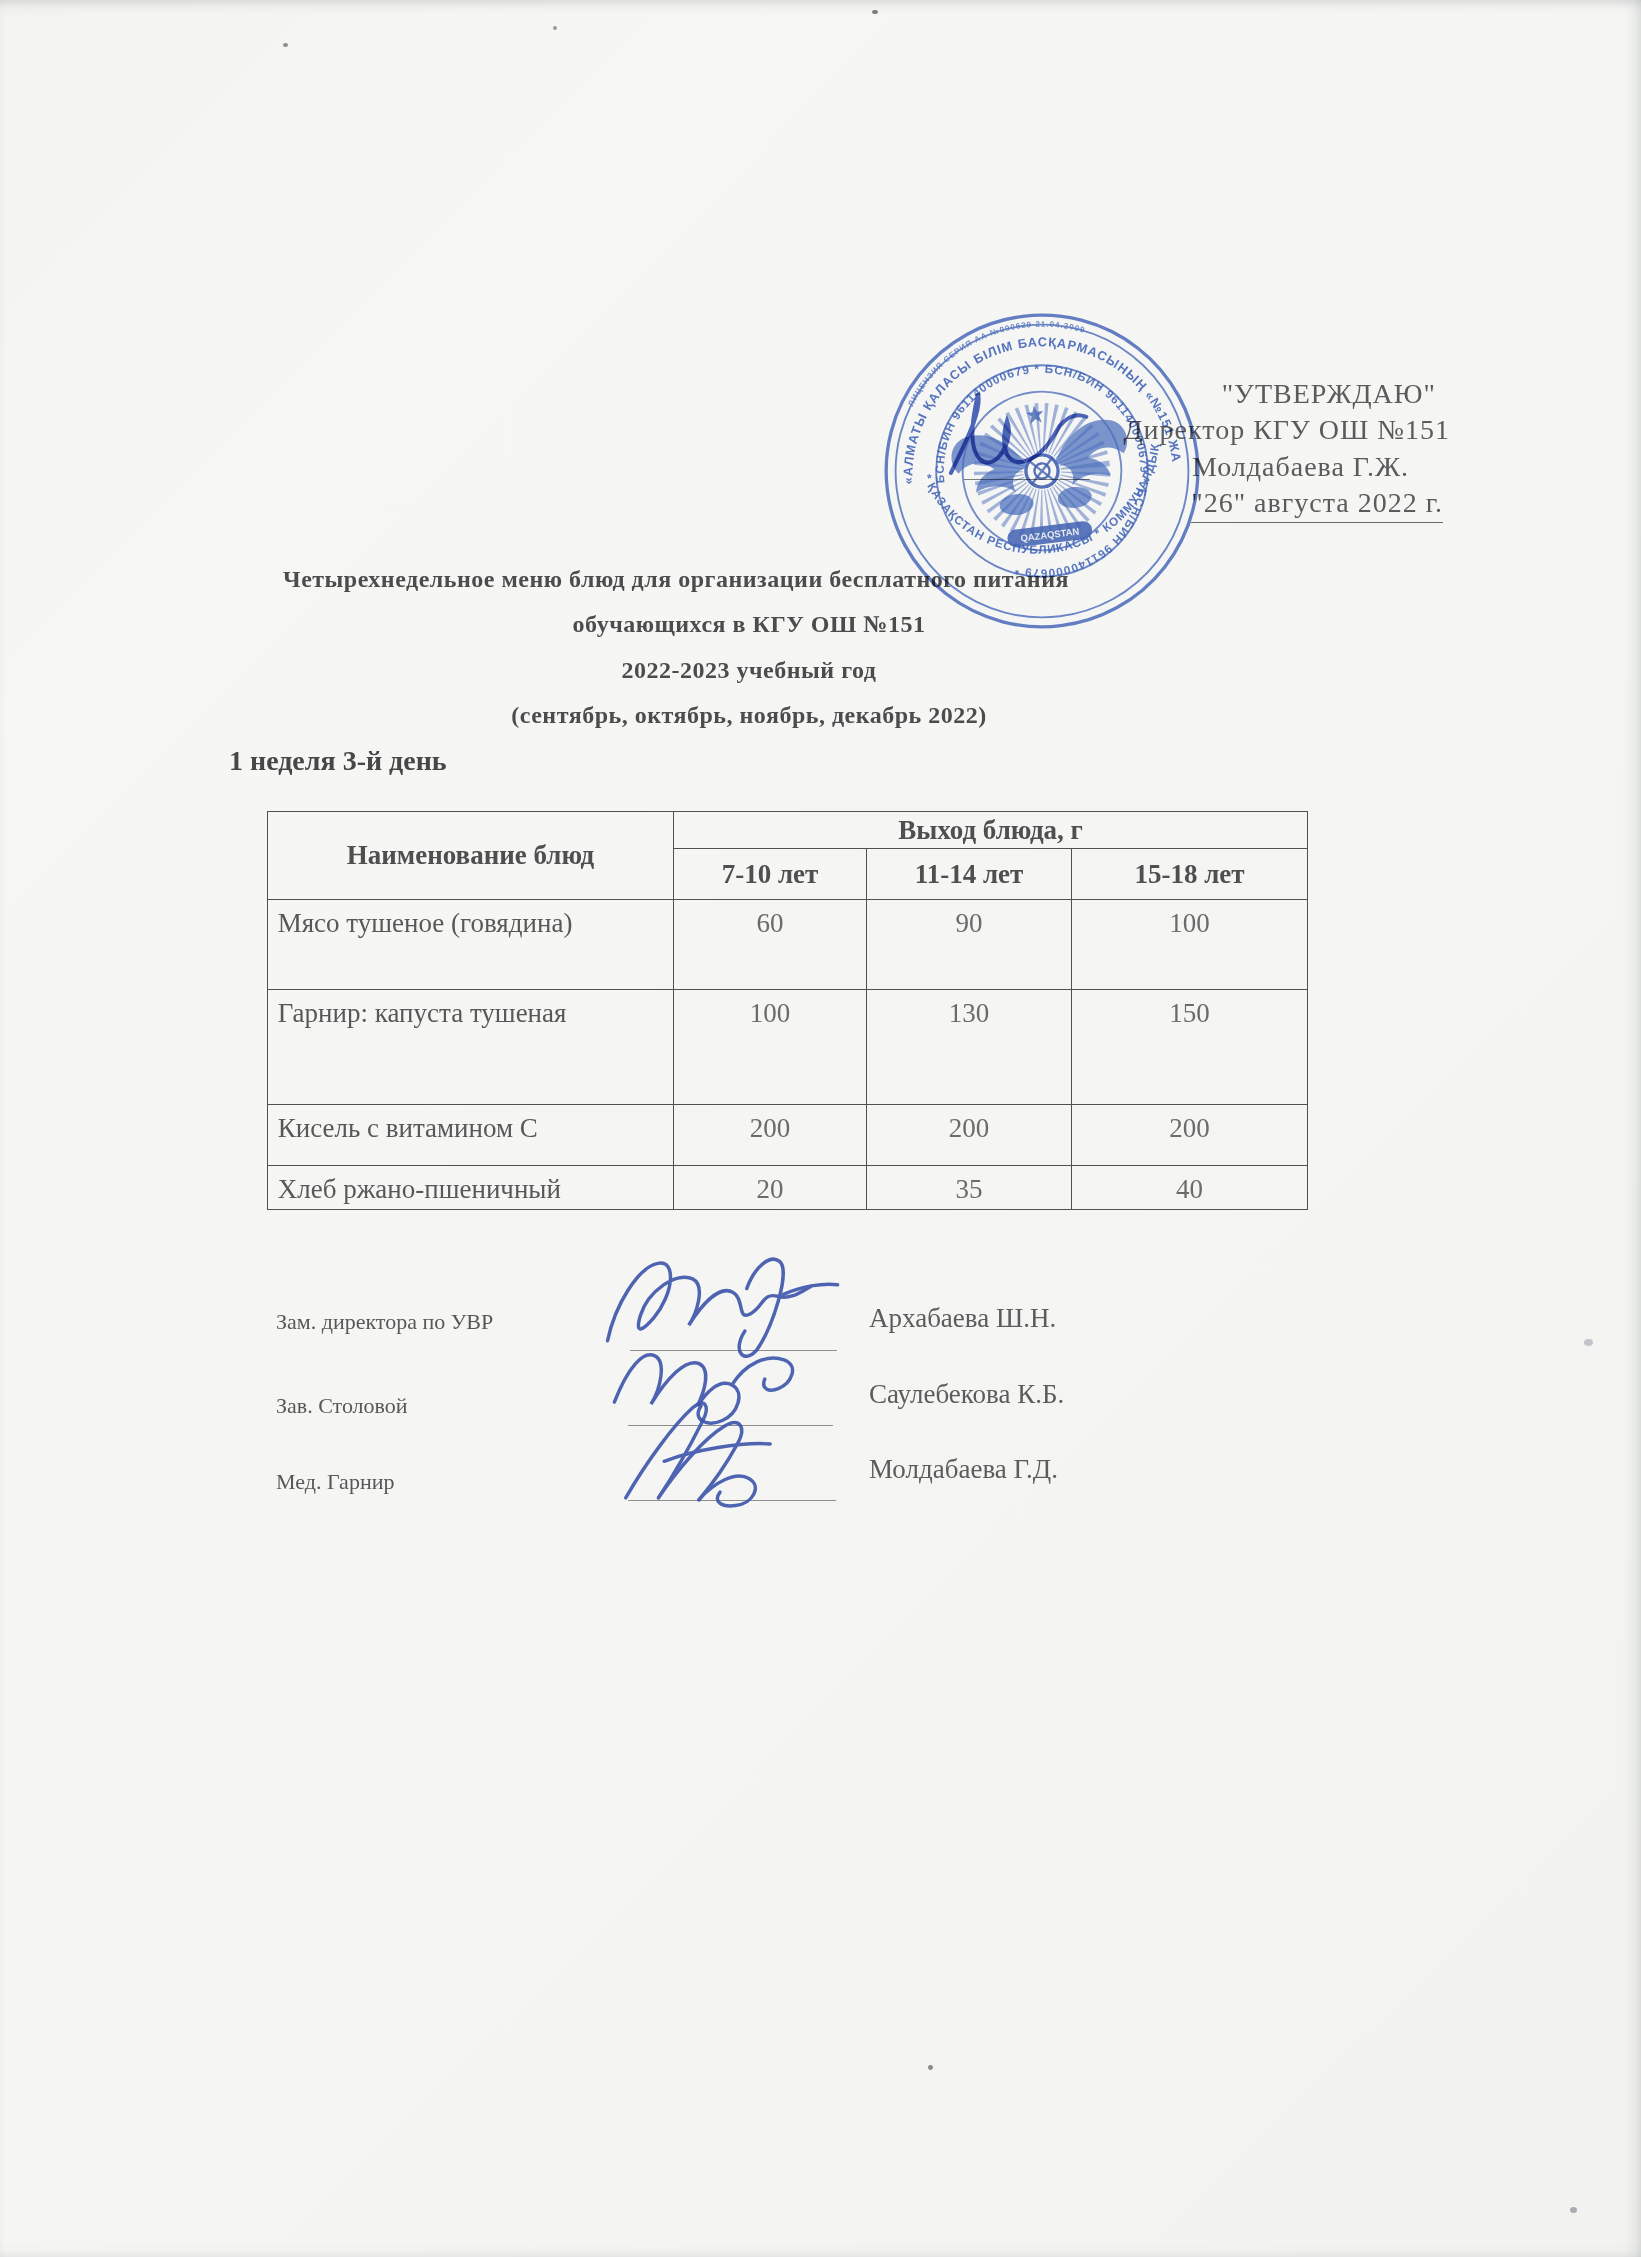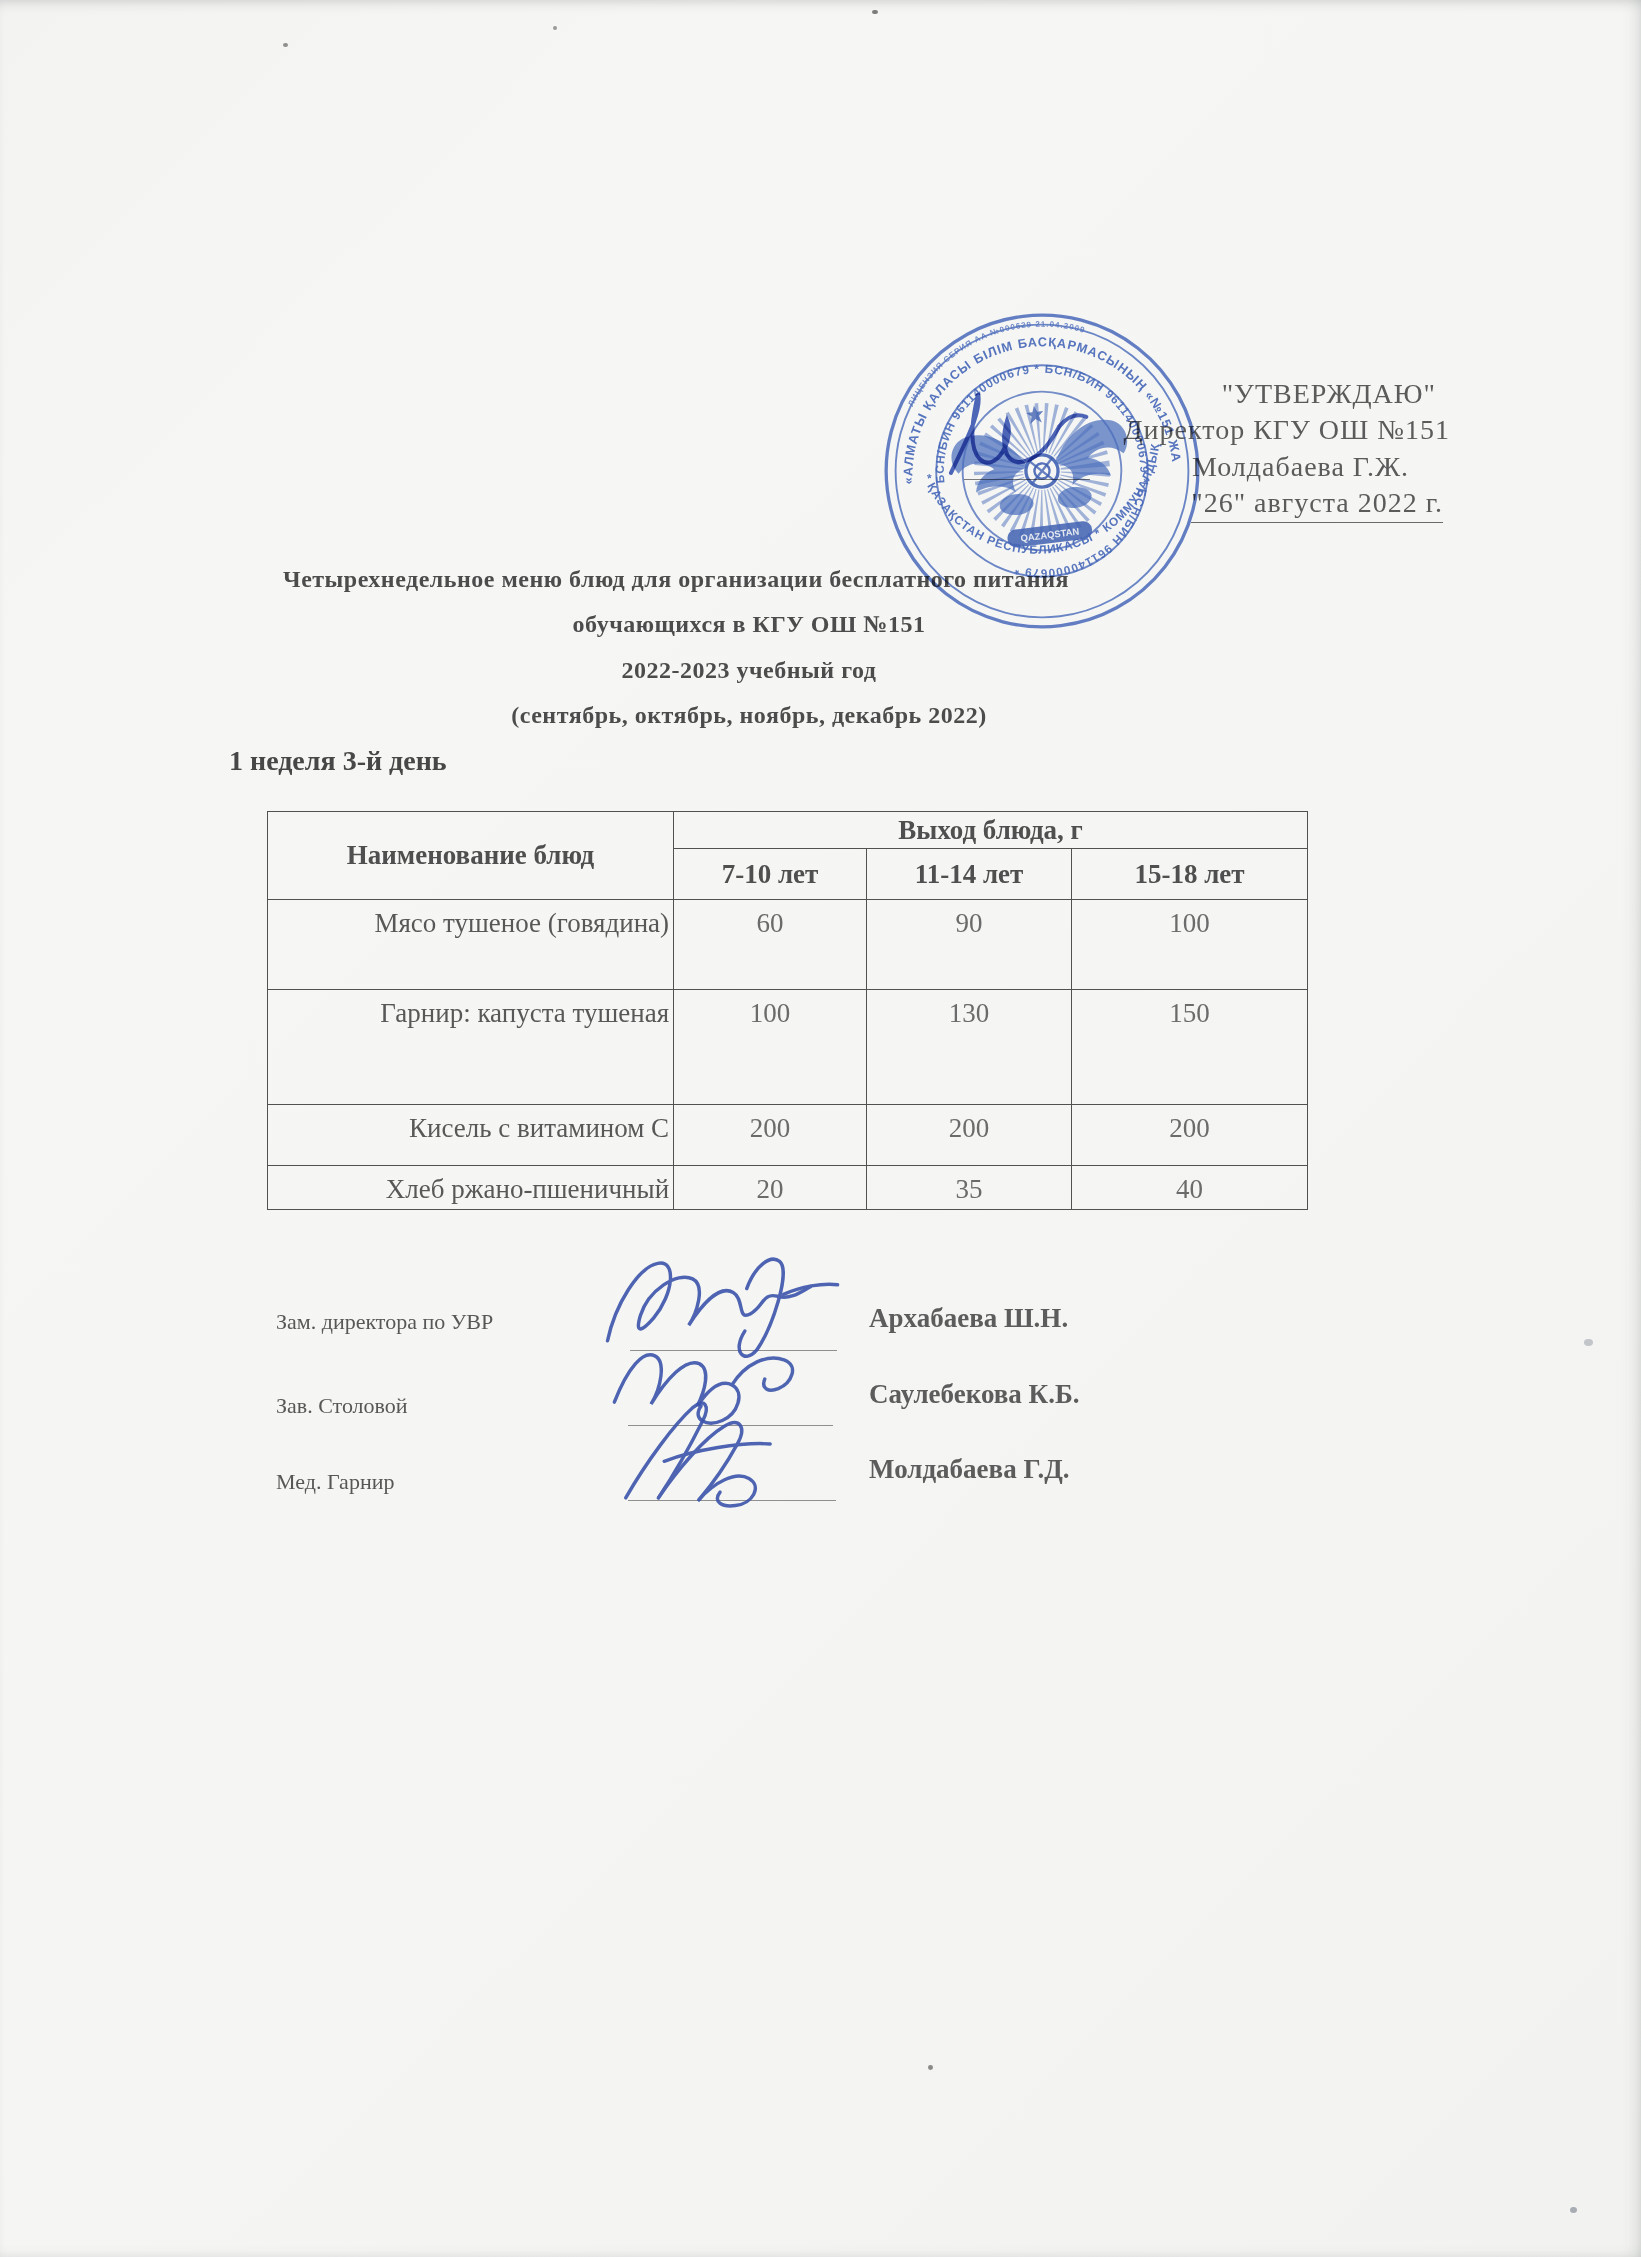--- a/index.html
+++ b/index.html
@@ -18,25 +18,25 @@
   
   .appr{position:absolute;color:#5b5b5b;font-size:28px;letter-spacing:1px;white-space:nowrap;}
   .appr.u{border-bottom:1.9px solid #6a6a6a;padding-bottom:2.9px;}
   
   .title-line{position:absolute;text-align:center;font-weight:bold;color:#4c4c4c;font-size:24px;letter-spacing:0.5px;white-space:nowrap;}
   .head1{position:absolute;font-weight:bold;color:#474747;font-size:28px;}
   
   table.menu{position:absolute;left:267px;top:811px;width:1039px;border-collapse:collapse;table-layout:fixed;}
   table.menu td,table.menu th{border:1.9px solid #515151;vertical-align:top;overflow:hidden;}
   table.menu th{font-weight:bold;color:#4f4f4f;font-size:27px;vertical-align:middle;}
-  td.dishname{font-size:27px;color:#585858;padding:7.7px 3.9px 0 9.7px;text-align:right;}
+  td.dishname{font-size:27px;color:#585858;padding:7.7px 3.9px 0 9.7px;text-align:left;}
   td.val{font-size:27px;color:#6b6b6b;text-align:center;padding-top:7.7px;}
   
   .sig-role{position:absolute;font-size:22px;color:#575757;white-space:nowrap;}
-  .sig-name{position:absolute;font-size:27px;color:#5c5c5c;white-space:nowrap;font-weight:bold;}
+  .sig-name{position:absolute;font-size:27px;color:#5c5c5c;white-space:nowrap;}
   .sig-line{position:absolute;height:0;border-bottom:1.9px solid #8f8f8f;}
   .ink{position:absolute;pointer-events:none;}
   
   #stamp{position:absolute;left:872px;top:301px;width:340px;height:340px;mix-blend-mode:multiply;opacity:.94;transform:rotate(-7deg);}
   .speck{position:absolute;border-radius:50%;}
 </style>
 </head>
 <body>
 <div id="page">
 

